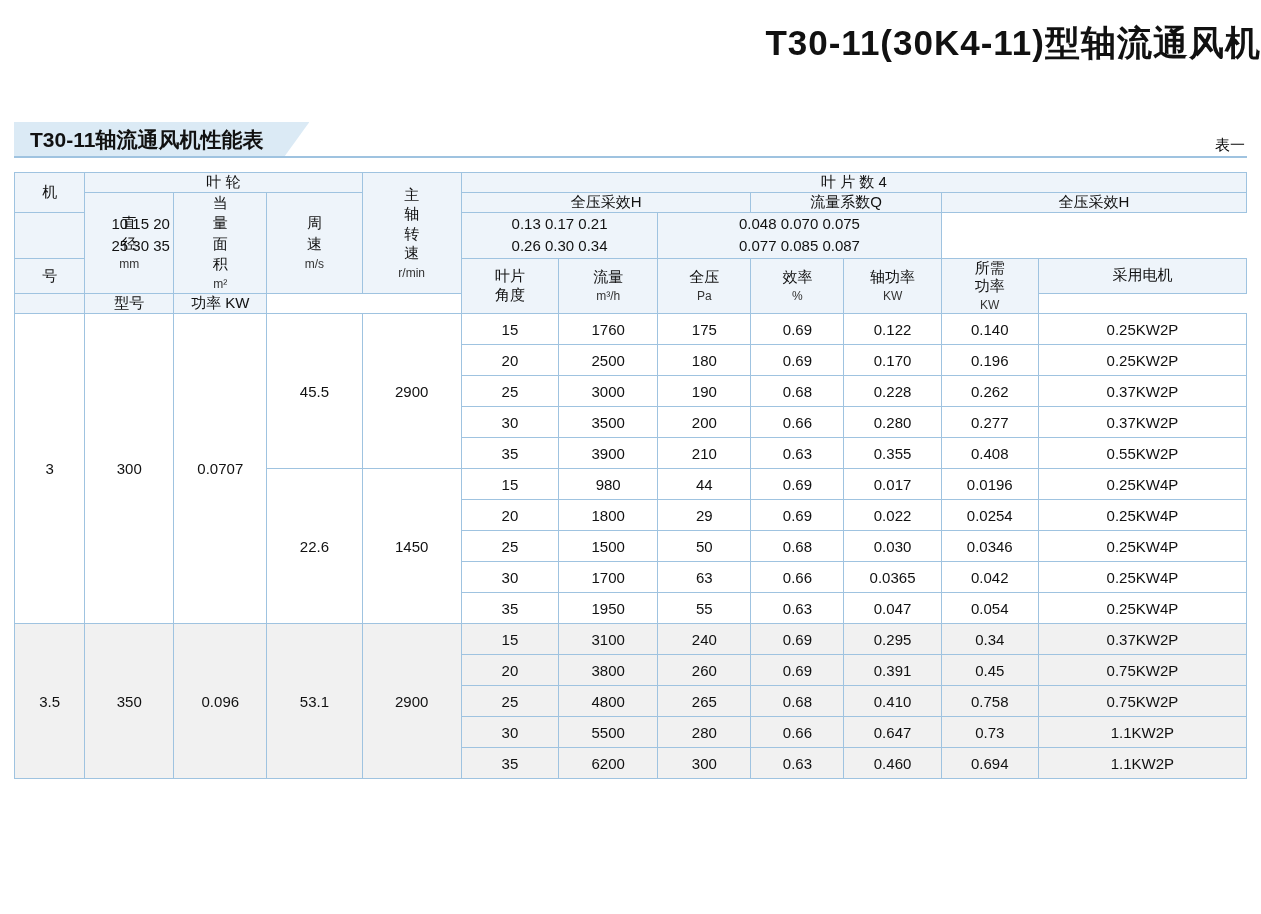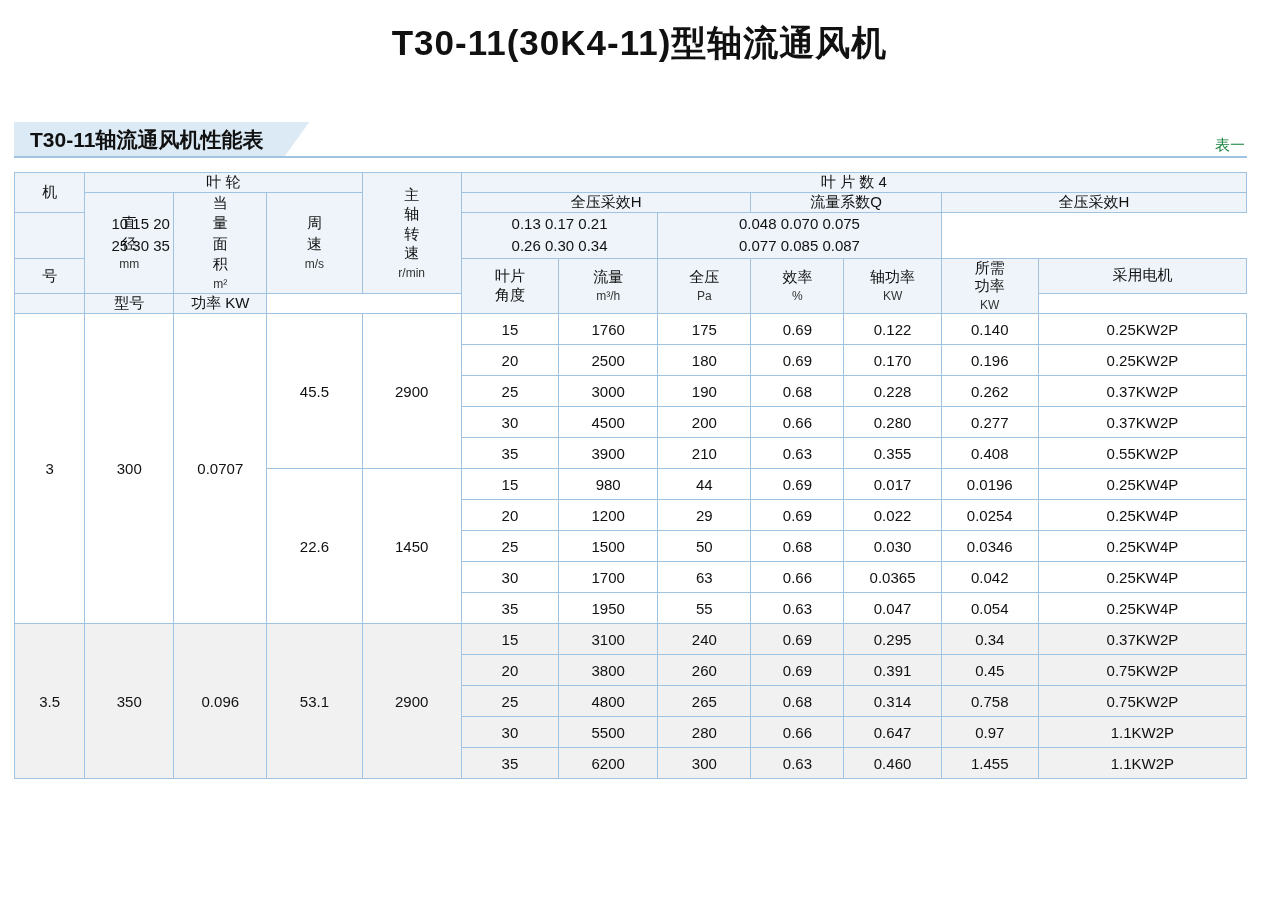--- a/index.html
+++ b/index.html
@@ -9,21 +9,21 @@
   }
   body {
     width: 1261px;
     height: 914px;
     font-family: "Liberation Sans", "DejaVu Sans", sans-serif;
     color: #111111;
     position: relative;
     overflow: hidden;
   }
   .page-title {
-    text-align: center;
+    text-align: right;
     font-size: 35px;
     font-weight: bold;
     letter-spacing: 1px;
     margin-top: 20px;
     color: #111111;
     padding-left: 18px;
   }
   .section-header {
     position: relative;
     margin-top: 55px;
@@ -50,21 +50,21 @@
     right: 14px;
     bottom: 0;
     height: 2px;
     background: #9fc3e0;
   }
   .section-note {
     position: absolute;
     right: 16px;
     bottom: 3px;
     font-size: 15px;
-    color: #15803d;
+    color: #000000;
   }
 
   table.perf {
     margin: 14px auto 0 auto;
     border-collapse: collapse;
     width: 1233px;
     table-layout: fixed;
   }
   table.perf td, table.perf th {
     border: 1px solid #9fc3e0;
@@ -206,21 +206,21 @@
         <td>25</td>
         <td>3000</td>
         <td>190</td>
         <td>0.68</td>
         <td>0.228</td>
         <td>0.262</td>
         <td colspan="2">0.37KW2P</td>
       </tr>
       <tr class="data-row grp-a">
         <td>30</td>
-        <td>4500</td>
+        <td>3500</td>
         <td>200</td>
         <td>0.66</td>
         <td>0.280</td>
         <td>0.277</td>
         <td colspan="2">0.37KW2P</td>
       </tr>
       <tr class="data-row grp-a">
         <td>35</td>
         <td>3900</td>
         <td>210</td>
@@ -235,21 +235,21 @@
         <td>15</td>
         <td>980</td>
         <td>44</td>
         <td>0.69</td>
         <td>0.017</td>
         <td>0.0196</td>
         <td colspan="2">0.25KW4P</td>
       </tr>
       <tr class="data-row grp-a">
         <td>20</td>
-        <td>1200</td>
+        <td>1800</td>
         <td>29</td>
         <td>0.69</td>
         <td>0.022</td>
         <td>0.0254</td>
         <td colspan="2">0.25KW4P</td>
       </tr>
       <tr class="data-row grp-a">
         <td>25</td>
         <td>1500</td>
         <td>50</td>
@@ -297,36 +297,36 @@
         <td>0.69</td>
         <td>0.391</td>
         <td>0.45</td>
         <td colspan="2">0.75KW2P</td>
       </tr>
       <tr class="data-row grp-b">
         <td>25</td>
         <td>4800</td>
         <td>265</td>
         <td>0.68</td>
-        <td>0.314</td>
+        <td>0.410</td>
         <td>0.758</td>
         <td colspan="2">0.75KW2P</td>
       </tr>
       <tr class="data-row grp-b">
         <td>30</td>
         <td>5500</td>
         <td>280</td>
         <td>0.66</td>
         <td>0.647</td>
-        <td>0.97</td>
+        <td>0.73</td>
         <td colspan="2">1.1KW2P</td>
       </tr>
       <tr class="data-row grp-b">
         <td>35</td>
         <td>6200</td>
         <td>300</td>
         <td>0.63</td>
         <td>0.460</td>
-        <td>1.455</td>
+        <td>0.694</td>
         <td colspan="2">1.1KW2P</td>
       </tr>
     </tbody>
 </table>
 
 </body></html>

